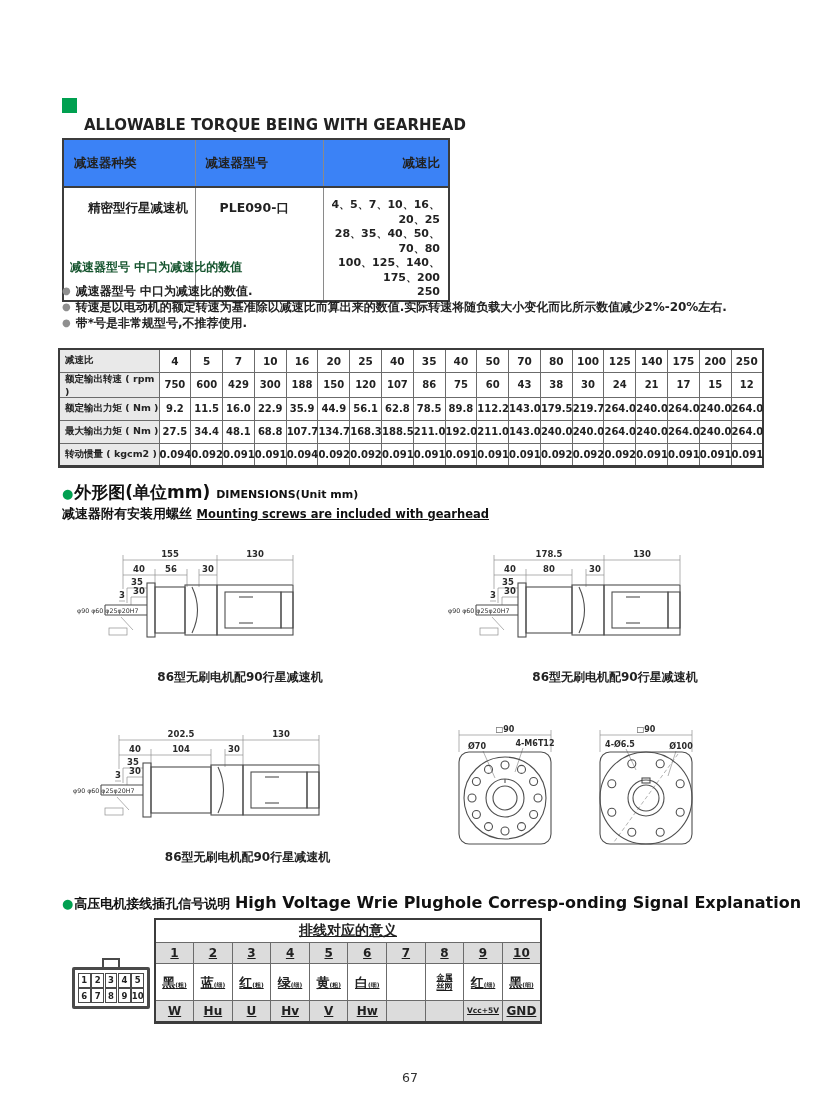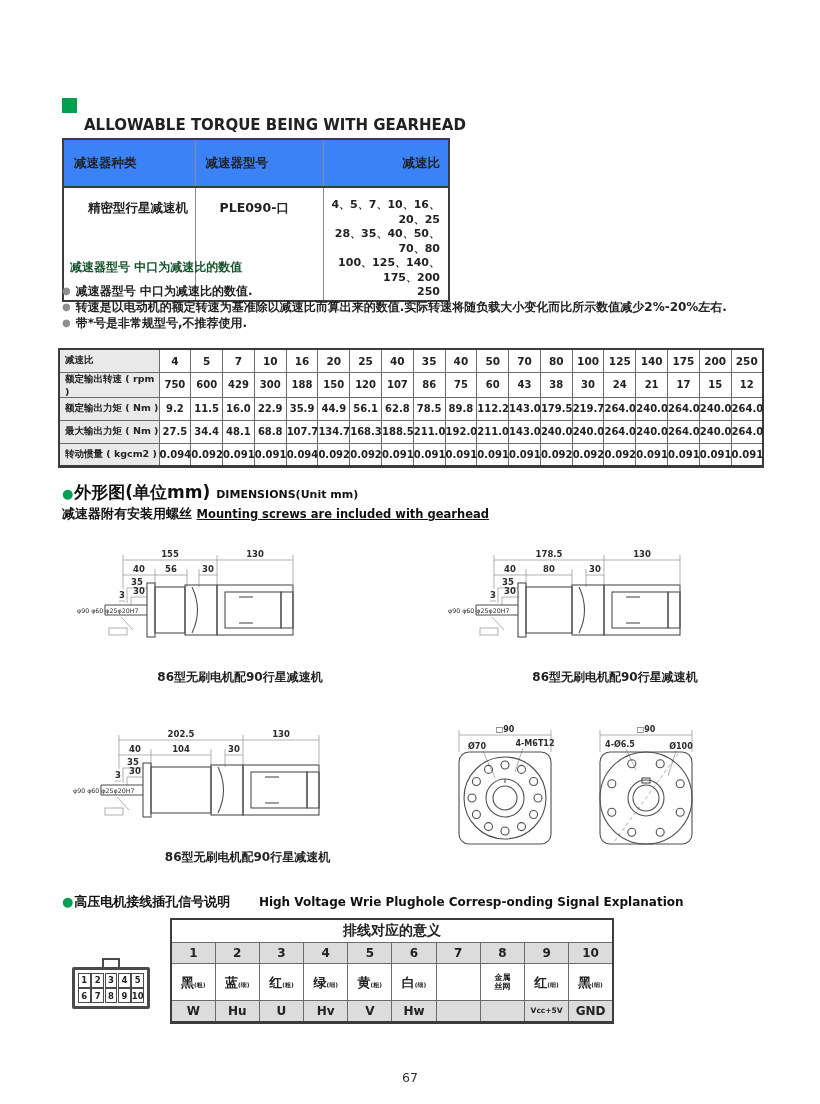--- a/index.html
+++ b/index.html
@@ -48,28 +48,28 @@
   svg .outline rect, svg .outline line, svg .outline path, svg .outline circle { stroke:#4f4f4f; stroke-width:1.1; fill:none; }
   svg .thin rect { stroke:#8f8f8f; stroke-width:0.7; fill:none; }
   svg text { fill:#2b2b2b; font-size:8.5px; text-anchor:middle; font-weight:600; font-family:"DejaVu Sans","Liberation Sans",sans-serif; }
   svg text.shaft-label { font-size:6.3px; text-anchor:start; font-weight:500; }
   svg text.flange-label { font-size:8px; }
   svg .dash { stroke-dasharray:4 2.5; }
   .drawing-caption { text-align:center; font-size:12px; font-weight:600; color:#222; margin-top:4px; }
 
   
   .signal-heading { position:absolute; left:62px; top:893px; font-size:13px; font-weight:800; color:#111; }
-  .signal-heading .en { font-size:12px; font-weight:800;margin-left:24px; }
+  .signal-heading .en { font-size:16px; font-weight:800; }
 
   .connector { position:absolute; left:72px; top:958px; width:78px; }
   .connector-tab { width:18px; height:9px; border:2px solid #4a4a4a; border-bottom:none; margin:0 auto; background:#fff; }
   .connector-body { width:78px; height:42px; border:3px solid #4a4a4a; border-radius:2px; background:#fff; display:flex; flex-wrap:wrap; align-content:center; justify-content:center; padding:1px; }
   .connector-pin { width:12.8px; height:15px; border:1.5px solid #4a4a4a; margin:0.3px; font-size:8.5px; font-weight:700; display:flex; align-items:center; justify-content:center; color:#222; }
 
-  .signal-table { position:absolute; left:170px; top:918px; width:444px; border-collapse:collapse; table-layout:fixed; border:2px solid #3c3c3c; border-bottom:3px solid #3c3c3c; }
+  .signal-table { position:absolute; left:154px; top:918px; width:388px; border-collapse:collapse; table-layout:fixed; border:2px solid #3c3c3c; border-bottom:3px solid #3c3c3c;text-decoration:underline; }
   .signal-table td { border:1px solid #6b6b6b; text-align:center; color:#222; background:#fff; }
   .signal-table td.title-cell { font-size:14px; font-weight:800; height:23px; }
   .signal-table tr[data-row="pins"] td { background:#dcdcdc; font-weight:700; font-size:12px; height:21px; }
   .signal-table tr[data-row="wires"] td { height:37px; vertical-align:middle; }
   .wire-color { font-size:13px; font-weight:700; }
   .wire-size { font-size:6px; font-weight:700; }
   .wire-mesh { display:block; width:20px; margin:0 auto; font-size:8px; font-weight:700; line-height:9px; }
   .signal-table tr[data-row="sigs"] td { background:#dcdcdc; font-weight:700; font-size:12px; height:22px; }
   .signal-table tr[data-row="sigs"] td.sig-small { font-size:7.5px; }
 

